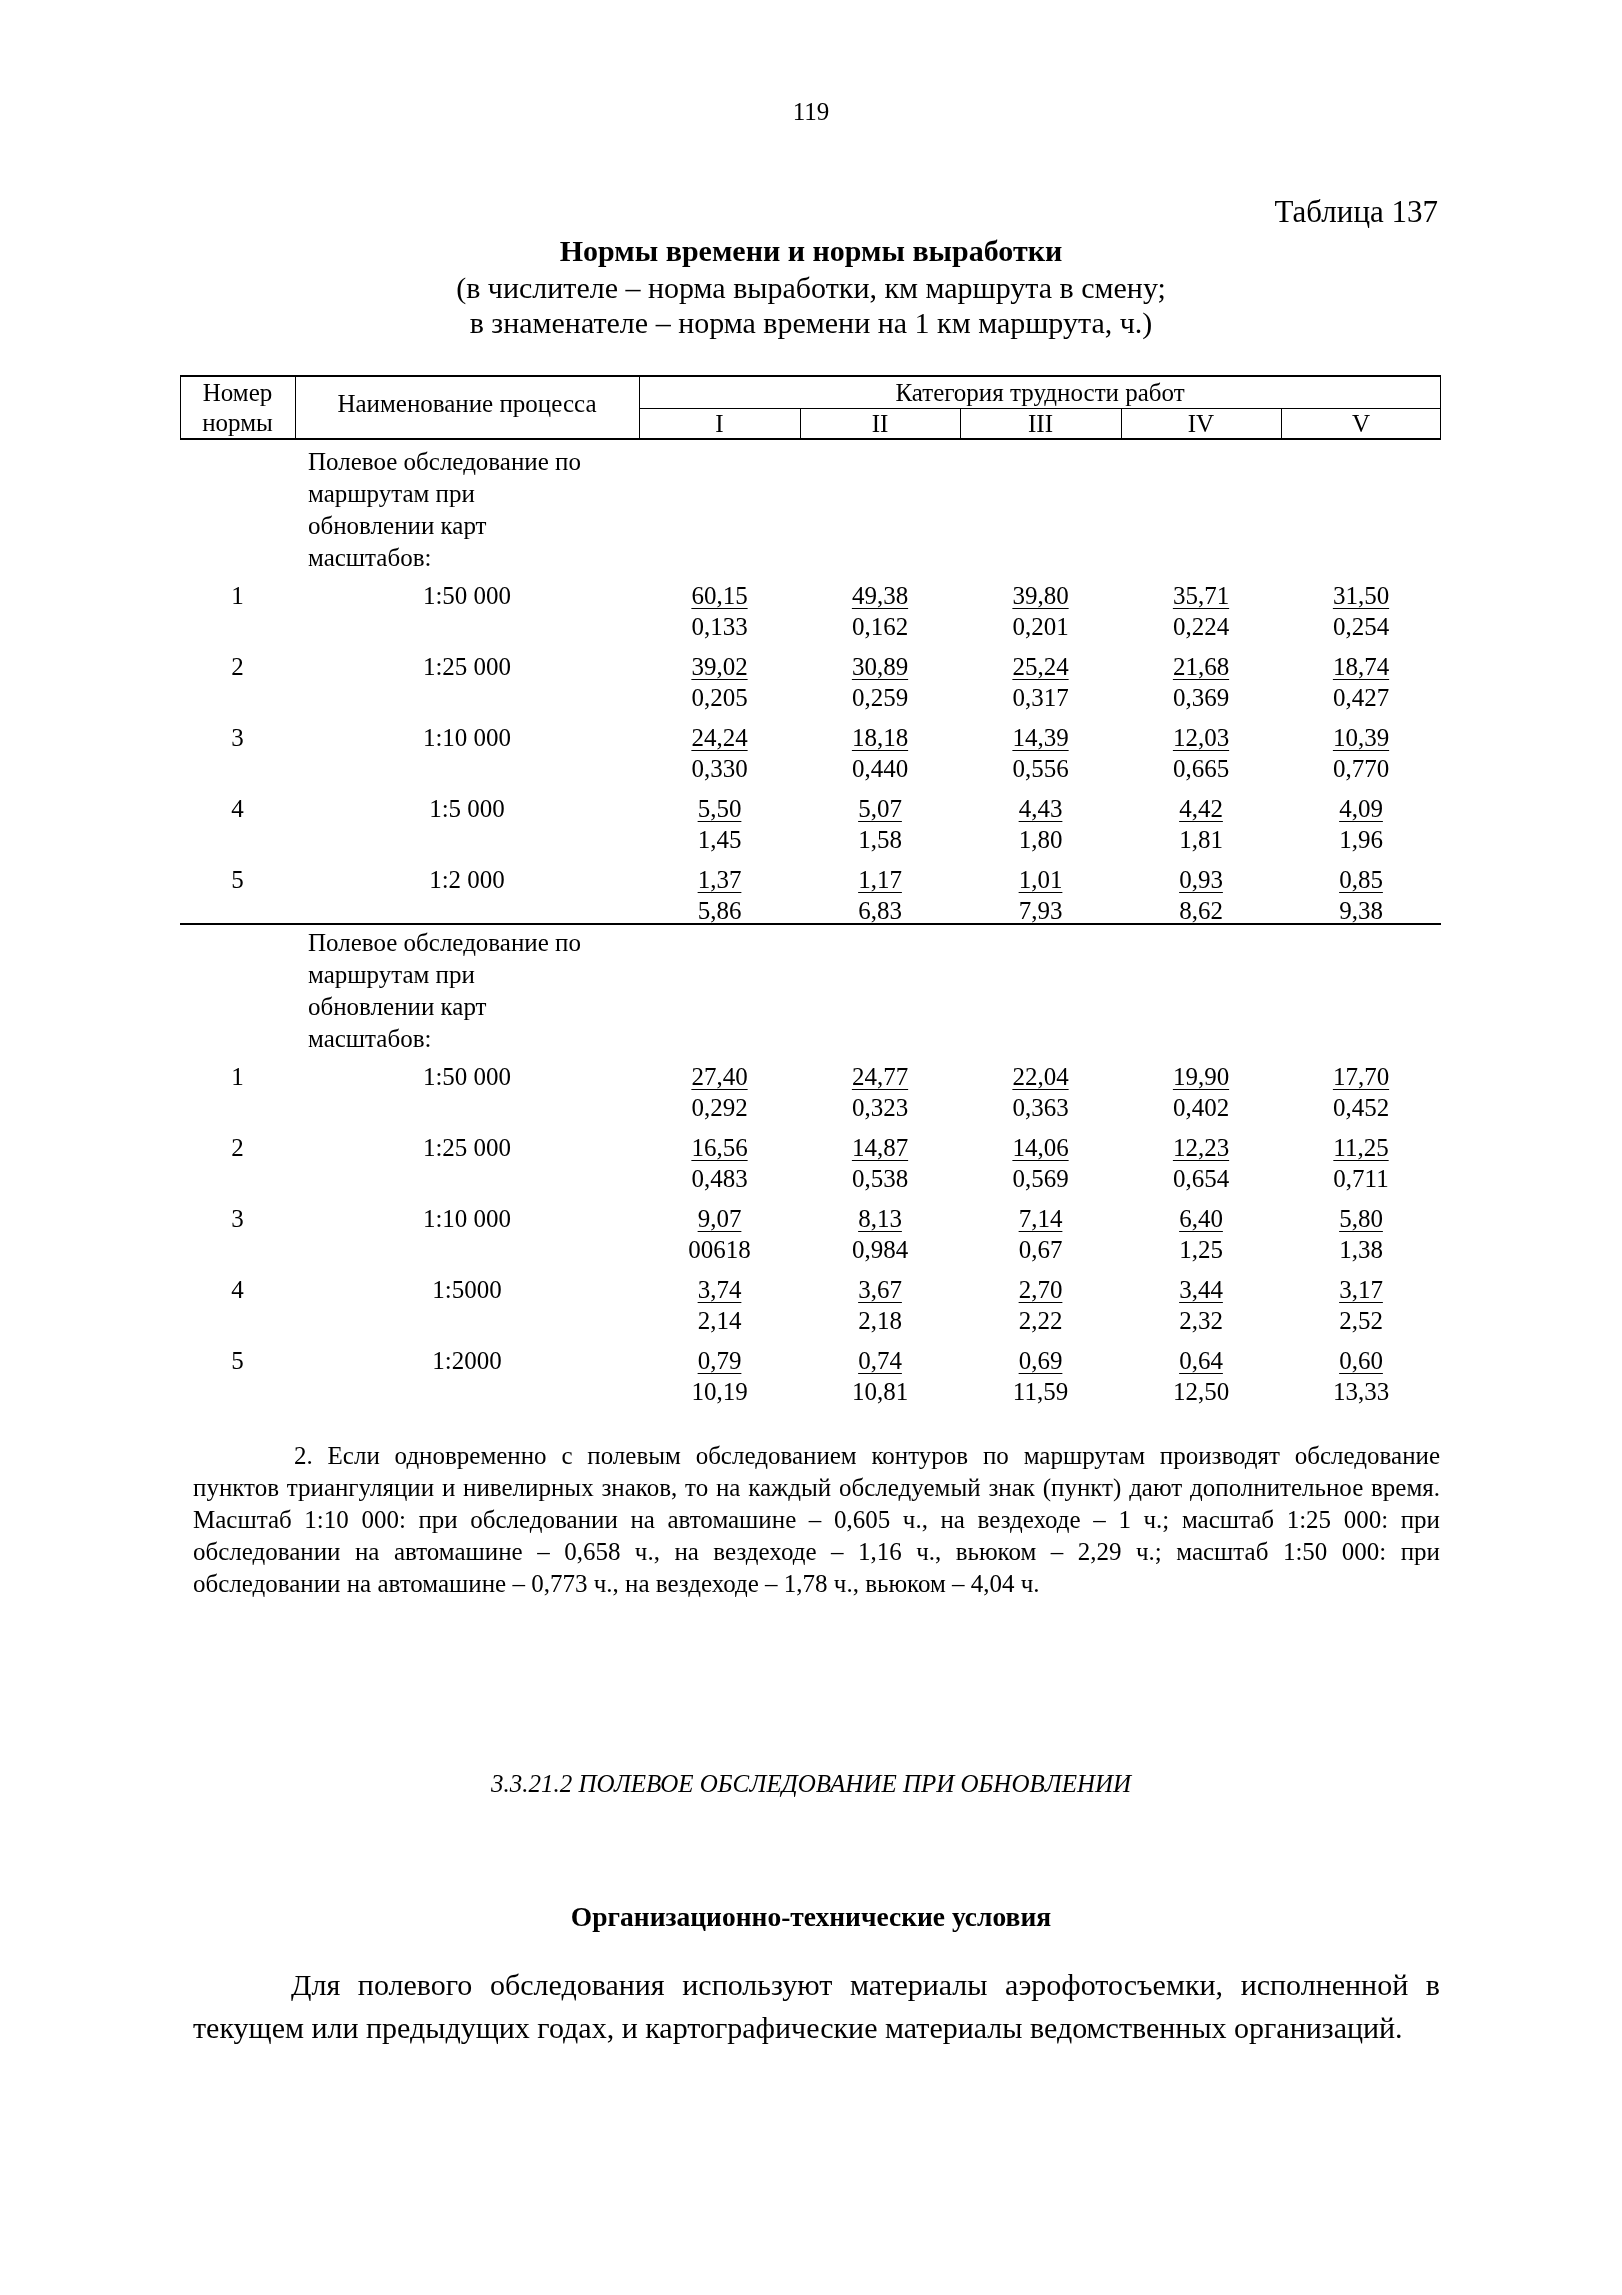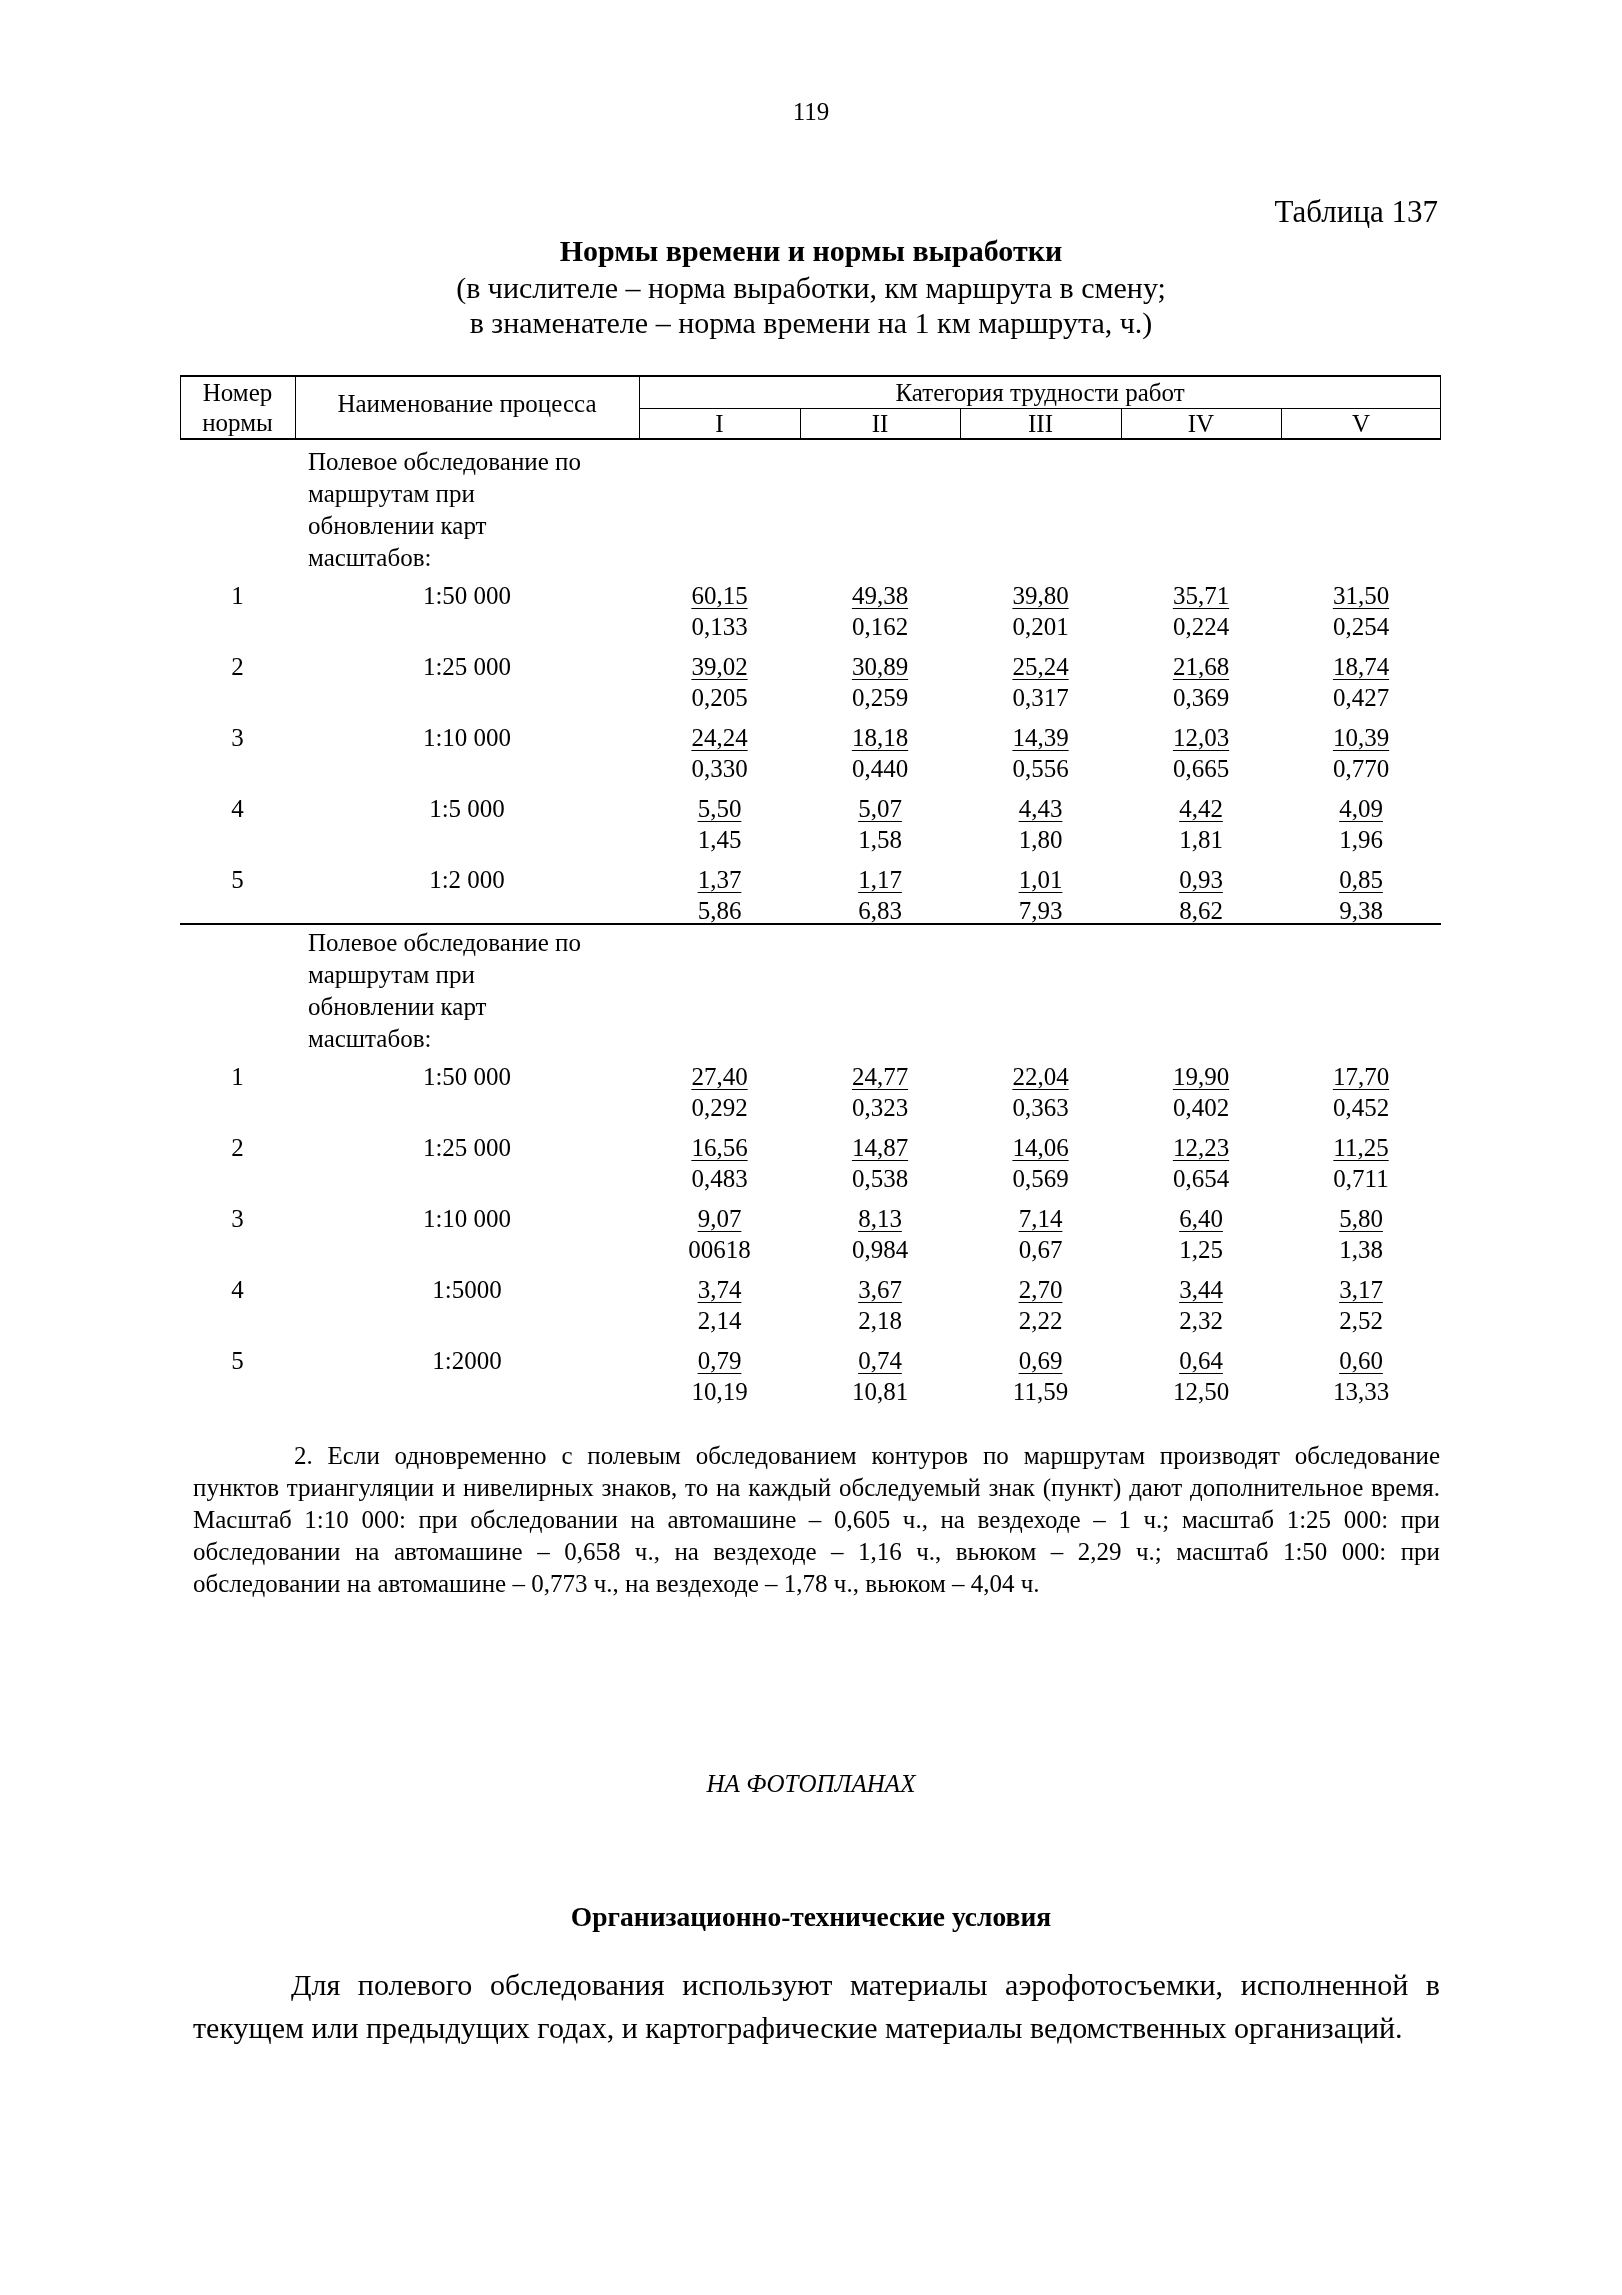--- a/index.html
+++ b/index.html
@@ -303,20 +303,20 @@
       </div>
     </div>
   <div class="hline" style="top:548px;left:0;width:1261px;height:2px;"></div>
 </div>
 
 <div id="notes" class="abs">
   <p class="ind">2. Если одновременно с полевым обследованием контуров по маршрутам производят обследование пунктов триангуляции и нивелирных знаков, то на каждый обследуемый знак (пункт) дают дополнительное время. Масштаб 1:10 000: при обследовании на автомашине – 0,605 ч., на вездеходе – 1 ч.; масштаб 1:25 000: при обследовании на автомашине – 0,658 ч., на вездеходе – 1,16 ч., вьюком – 2,29 ч.; масштаб 1:50 000: при обследовании на автомашине – 0,773 ч., на вездеходе – 1,78 ч., вьюком – 4,04 ч.</p>
 </div>
 
 <div id="section-heading" class="abs">
-  <div>НА ФОТОПЛАНАХ</div>
+  <div>3.3.21.2  ПОЛЕВОЕ ОБСЛЕДОВАНИЕ ПРИ ОБНОВЛЕНИИ</div>
 </div>
 
 <div id="subsection" class="abs">Организационно-технические условия</div>
 <div id="body-text" class="abs">
   <p>Для полевого обследования используют материалы аэрофотосъемки, исполненной в текущем или предыдущих годах, и картографические материалы ведомственных организаций.</p>
 </div>
 
 
 </body></html>

